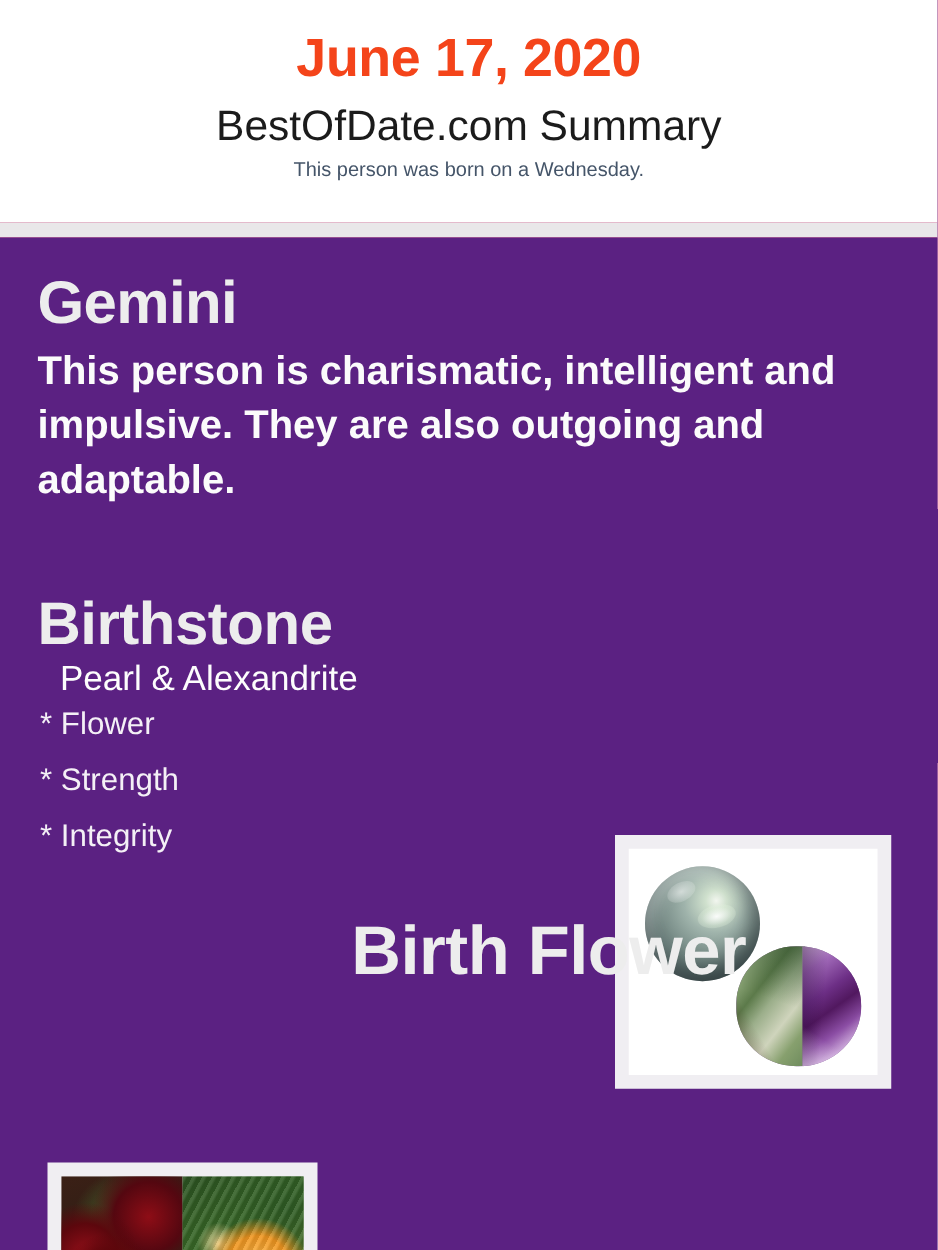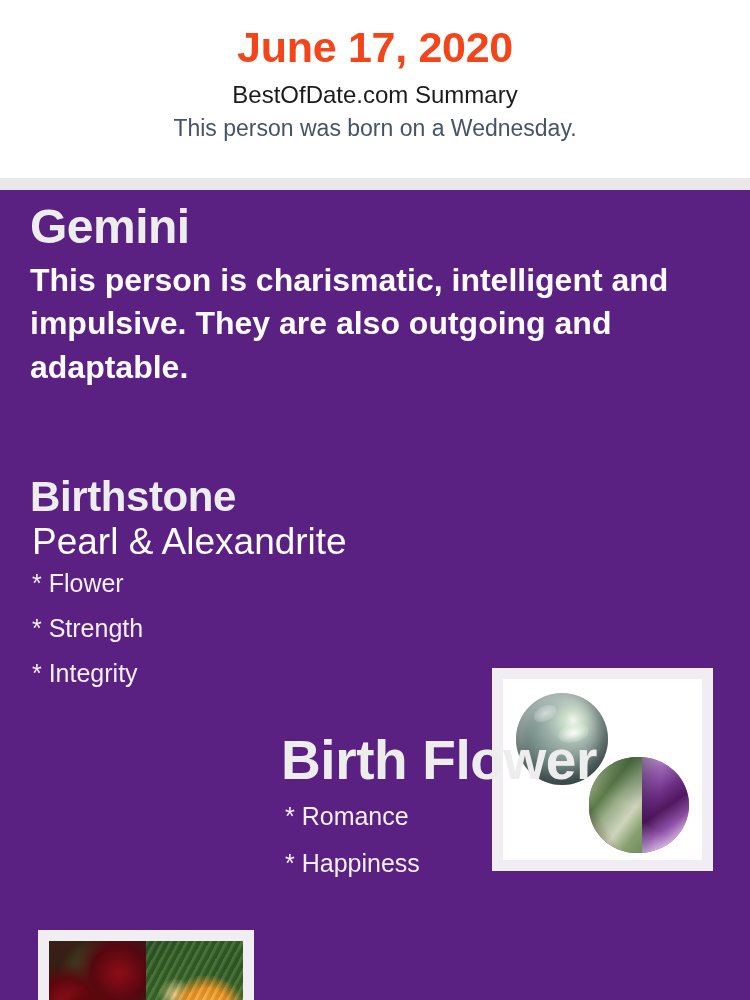--- a/index.html
+++ b/index.html
@@ -35,28 +35,28 @@
   }
   .date-title {
     font-size: 43px;
     font-weight: bold;
     color: #f4441a;
     line-height: 1.18;
     letter-spacing: -0.3px;
     margin: 0;
   }
   .site-summary {
-    font-size: 24px;
+    font-size: 34px;
     font-weight: normal;
     color: #1b1b1b;
     line-height: 1.3;
     margin: 6px 0 0 0;
   }
   .born-line {
-    font-size: 23px;
+    font-size: 16px;
     font-weight: normal;
     color: #455569;
     line-height: 1.3;
     margin: 4px 0 0 0;
   }
 
   .header-divider {
     position: absolute;
     left: 0;
     top: 178px;
@@ -72,21 +72,21 @@
     top: 190px;
     width: 750px;
     height: 810px;
     background: #5b2182;
   }
 
   
   .sign-block {
     position: absolute;
     left: 30px;
-    top: 12px;
+    top: 28px;
     width: 690px;
   }
   .sign-name {
     font-size: 48px;
     font-weight: bold;
     color: #ededed;
     line-height: 1.06;
     margin: 0;
     letter-spacing: -0.5px;
   }
@@ -100,33 +100,33 @@
   }
 
   
   .stone-block {
     position: absolute;
     left: 30px;
     top: 285px;
     width: 450px;
   }
   .section-heading {
-    font-size: 42px;
+    font-size: 48px;
     font-weight: bold;
     color: #ededed;
     line-height: 1.05;
     margin: 0;
     letter-spacing: -0.4px;
   }
   .section-sub {
-    font-size: 37px;
+    font-size: 28px;
     font-weight: normal;
     color: #fdfdfd;
     line-height: 1.12;
-    margin: 2px 0 0 2px;
+    margin: 2px 0 0 18px;
   }
   .trait-list {
     list-style: none;
     margin: 8px 0 0 0;
     padding: 0;
   }
   .trait-item {
     font-size: 25px;
     font-weight: normal;
     color: #f4f0f6;
@@ -346,20 +346,16 @@
 
     <div class="photo-frame" id="flower-frame">
       <div class="photo-inner flower-canvas">
         <div class="flower-half roses"></div>
         <div class="flower-half honeysuckle"></div>
       </div>
     </div>
 
     <div class="flower-block">
       <div class="section-heading">Birth Flower</div>
-      <ul class="trait-list">
-        <li class="trait-item">* Romance</li>
-        <li class="trait-item">* Happiness</li>
-      </ul>
     </div>
 
   </div>
 </div>
 
 </body></html>

